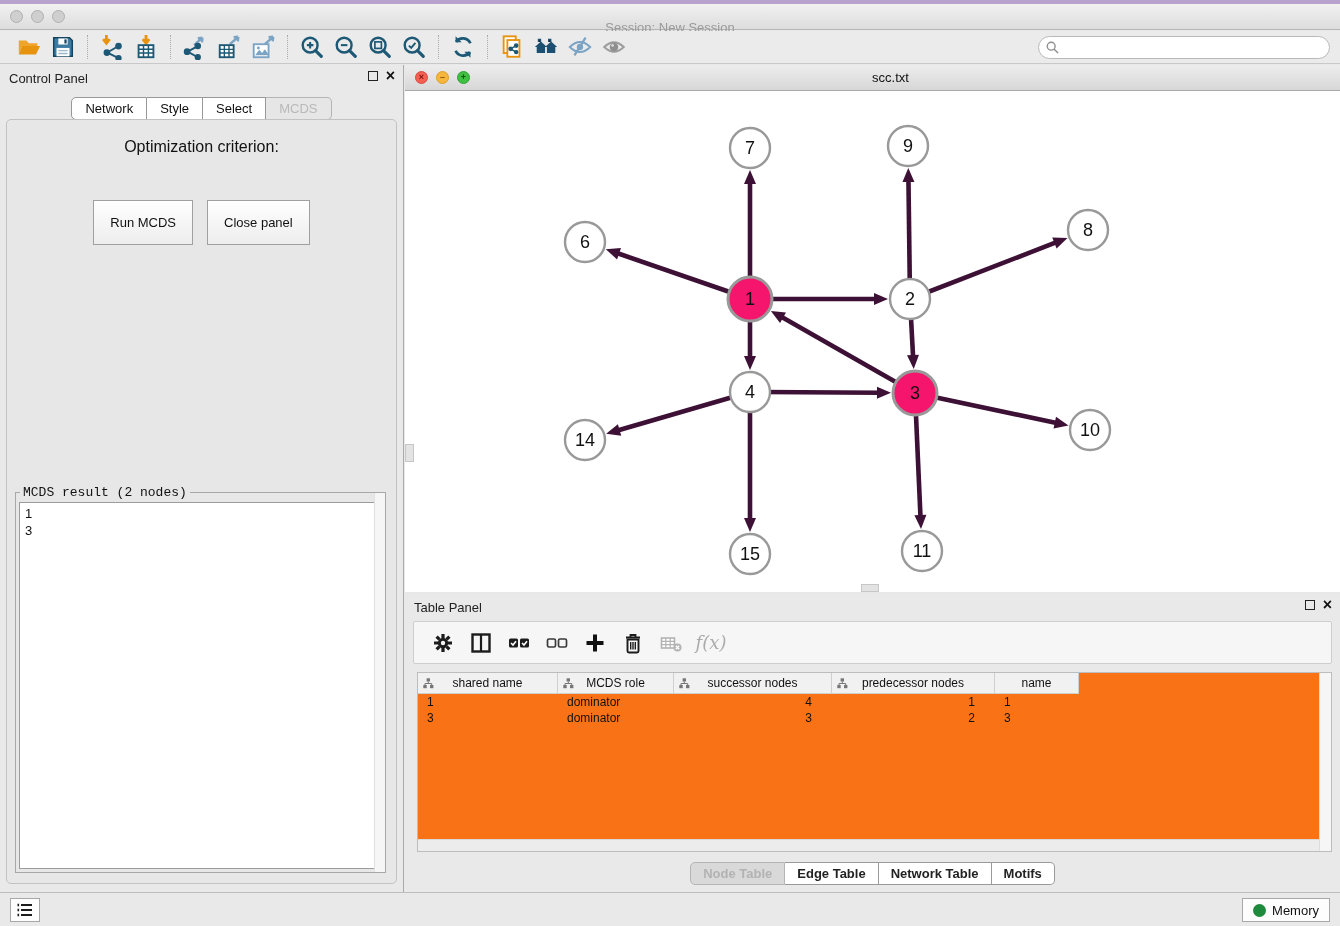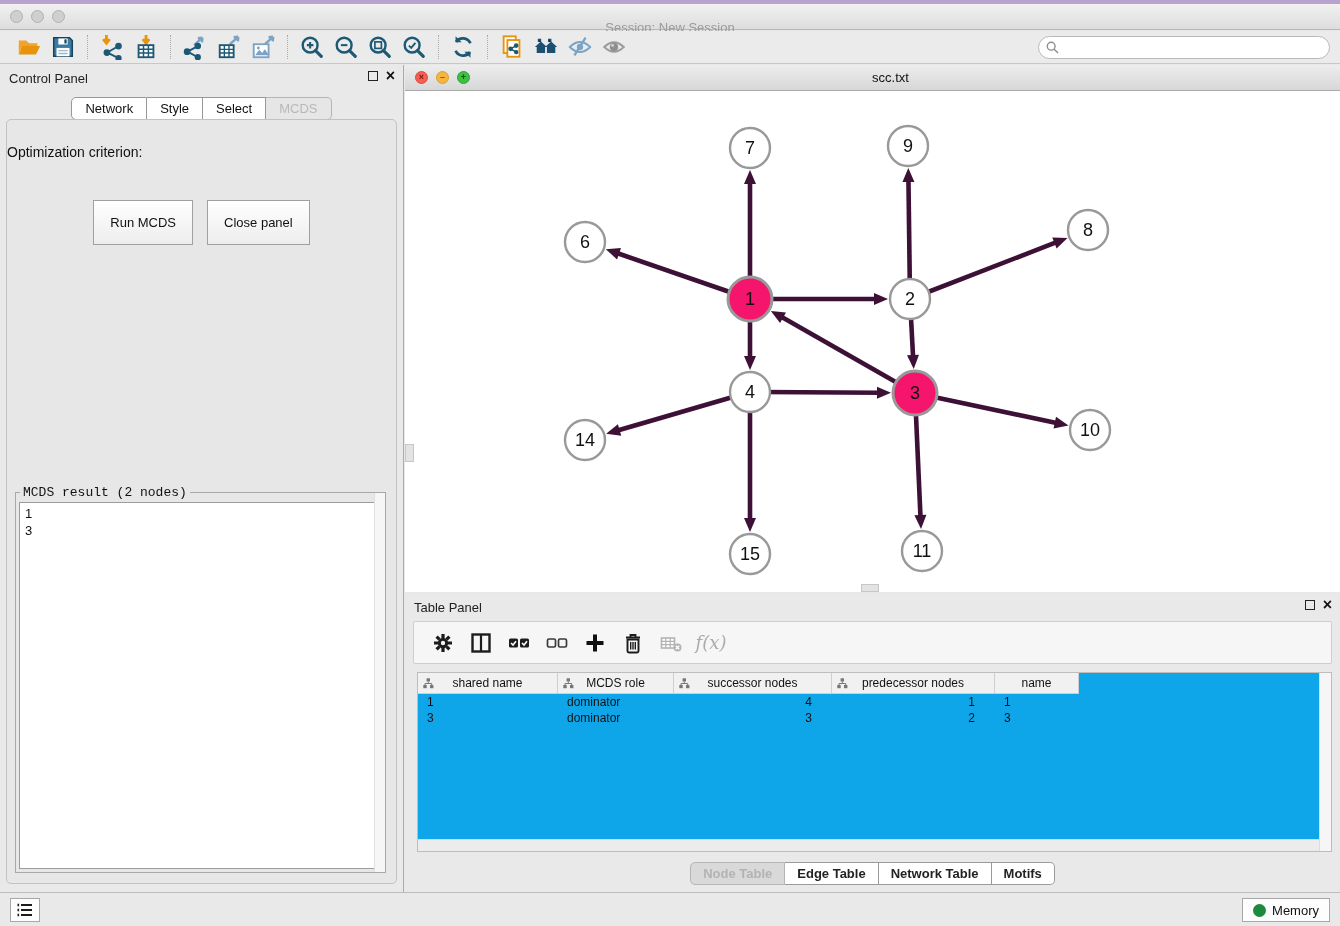--- a/index.html
+++ b/index.html
@@ -42,21 +42,21 @@
 
   #cp-tabs { position:absolute; top:32px; left:0; right:0; display:flex; justify-content:center; }
   #cp-tabs .tab { border:1px solid #989898; border-left:none; background:#fff; font-size:13px;
                   padding:3px 13px; color:#111; }
   #cp-tabs .tab:first-child { border-left:1px solid #989898; border-radius:5px 0 0 5px; }
   #cp-tabs .tab:last-child { border-radius:0 5px 5px 0; }
   #cp-tabs .tab.active { background:#e6e6e6; color:#b9b9b9; border-color:#b5b5b5; }
 
   #cp-body { position:absolute; top:54px; left:6px; right:6px; bottom:8px;
              background:#e7e7e7; border:1px solid #c2c2c2; border-radius:5px; }
-  #opt-label { position:absolute; top:24px; width:100%; text-align:left; font-size:14px; }
+  #opt-label { position:absolute; top:18px; width:100%; text-align:center; font-size:16px; }
   #opt-select { position:absolute; top:44px; left:38px; right:42px; height:23px; background:#fff;
                 border:1px solid #a5a5a5; border-radius:6px; display:flex; align-items:center;
                 font-size:13px; padding-left:10px; }
   #opt-select .stepper { position:absolute; right:6px; top:3px; }
   .btn-row { position:absolute; top:80px; width:100%; display:flex; justify-content:center; gap:14px; }
   .aqua-btn { background:linear-gradient(#ffffff,#ededed); border:1px solid #a0a0a0; border-radius:0;
               font-size:13px; padding:14px 16px; color:#111; }
 
   #mcds-fieldset { position:absolute; left:8px; right:10px; top:372px; bottom:10px;
                    border:1px solid #a8a8a8; }
@@ -77,21 +77,21 @@
   .grip-h { position:absolute; left:456px; bottom:0px; width:18px; height:8px; background:#e3e3e3; border:1px solid #c7c7c7; }
 
   
   #table-panel { position:absolute; left:405px; top:594px; width:935px; bottom:34px; background:#e9e9e9; }
   #tp-toolbar { position:absolute; left:8px; right:8px; top:27px; height:43px; background:#f6f6f6;
                 border:1px solid #cecece; border-radius:2px; display:flex; align-items:center; padding:0 10px; }
   .tp-btn { width:38px; height:36px; display:flex; align-items:center; justify-content:center; }
   .tp-btn svg { width:24px; height:24px; }
   .fx-label { font-family:"DejaVu Serif", serif; font-style:italic; color:#ababab; font-size:18px; padding-left:4px;}
 
-  #tp-table { position:absolute; left:12px; right:8px; top:78px; bottom:40px; background:#0ea5e9; border:1px solid #bdbdbd; }
+  #tp-table { position:absolute; left:12px; right:8px; top:78px; bottom:40px; background:#f97316; border:1px solid #bdbdbd; }
   #tp-header { display:flex; height:21px; }
   .th-cell { position:relative; height:21px; background:#f1f1f1; border-right:1px solid #cfcfcf;
              border-bottom:1px solid #cfcfcf; font-size:12px; display:flex; align-items:center; justify-content:center; }
   .th-cell svg { position:absolute; left:5px; top:5px; width:11px; height:11px; }
   .tr-row { display:flex; height:16px; font-size:12px; }
   .td-cell { height:16px; line-height:16px; overflow:hidden; }
   #tp-hscroll { position:absolute; left:0; right:12px; bottom:0; height:12px; background:#ececec; border-top:1px solid #d9d9d9; }
   #tp-vscroll { position:absolute; right:0; top:0; bottom:0; width:12px; background:#f6f6f6; border-left:1px solid #dddddd; }
 
   #tp-tabs { position:absolute; bottom:7px; left:0; right:0; display:flex; justify-content:center; }

